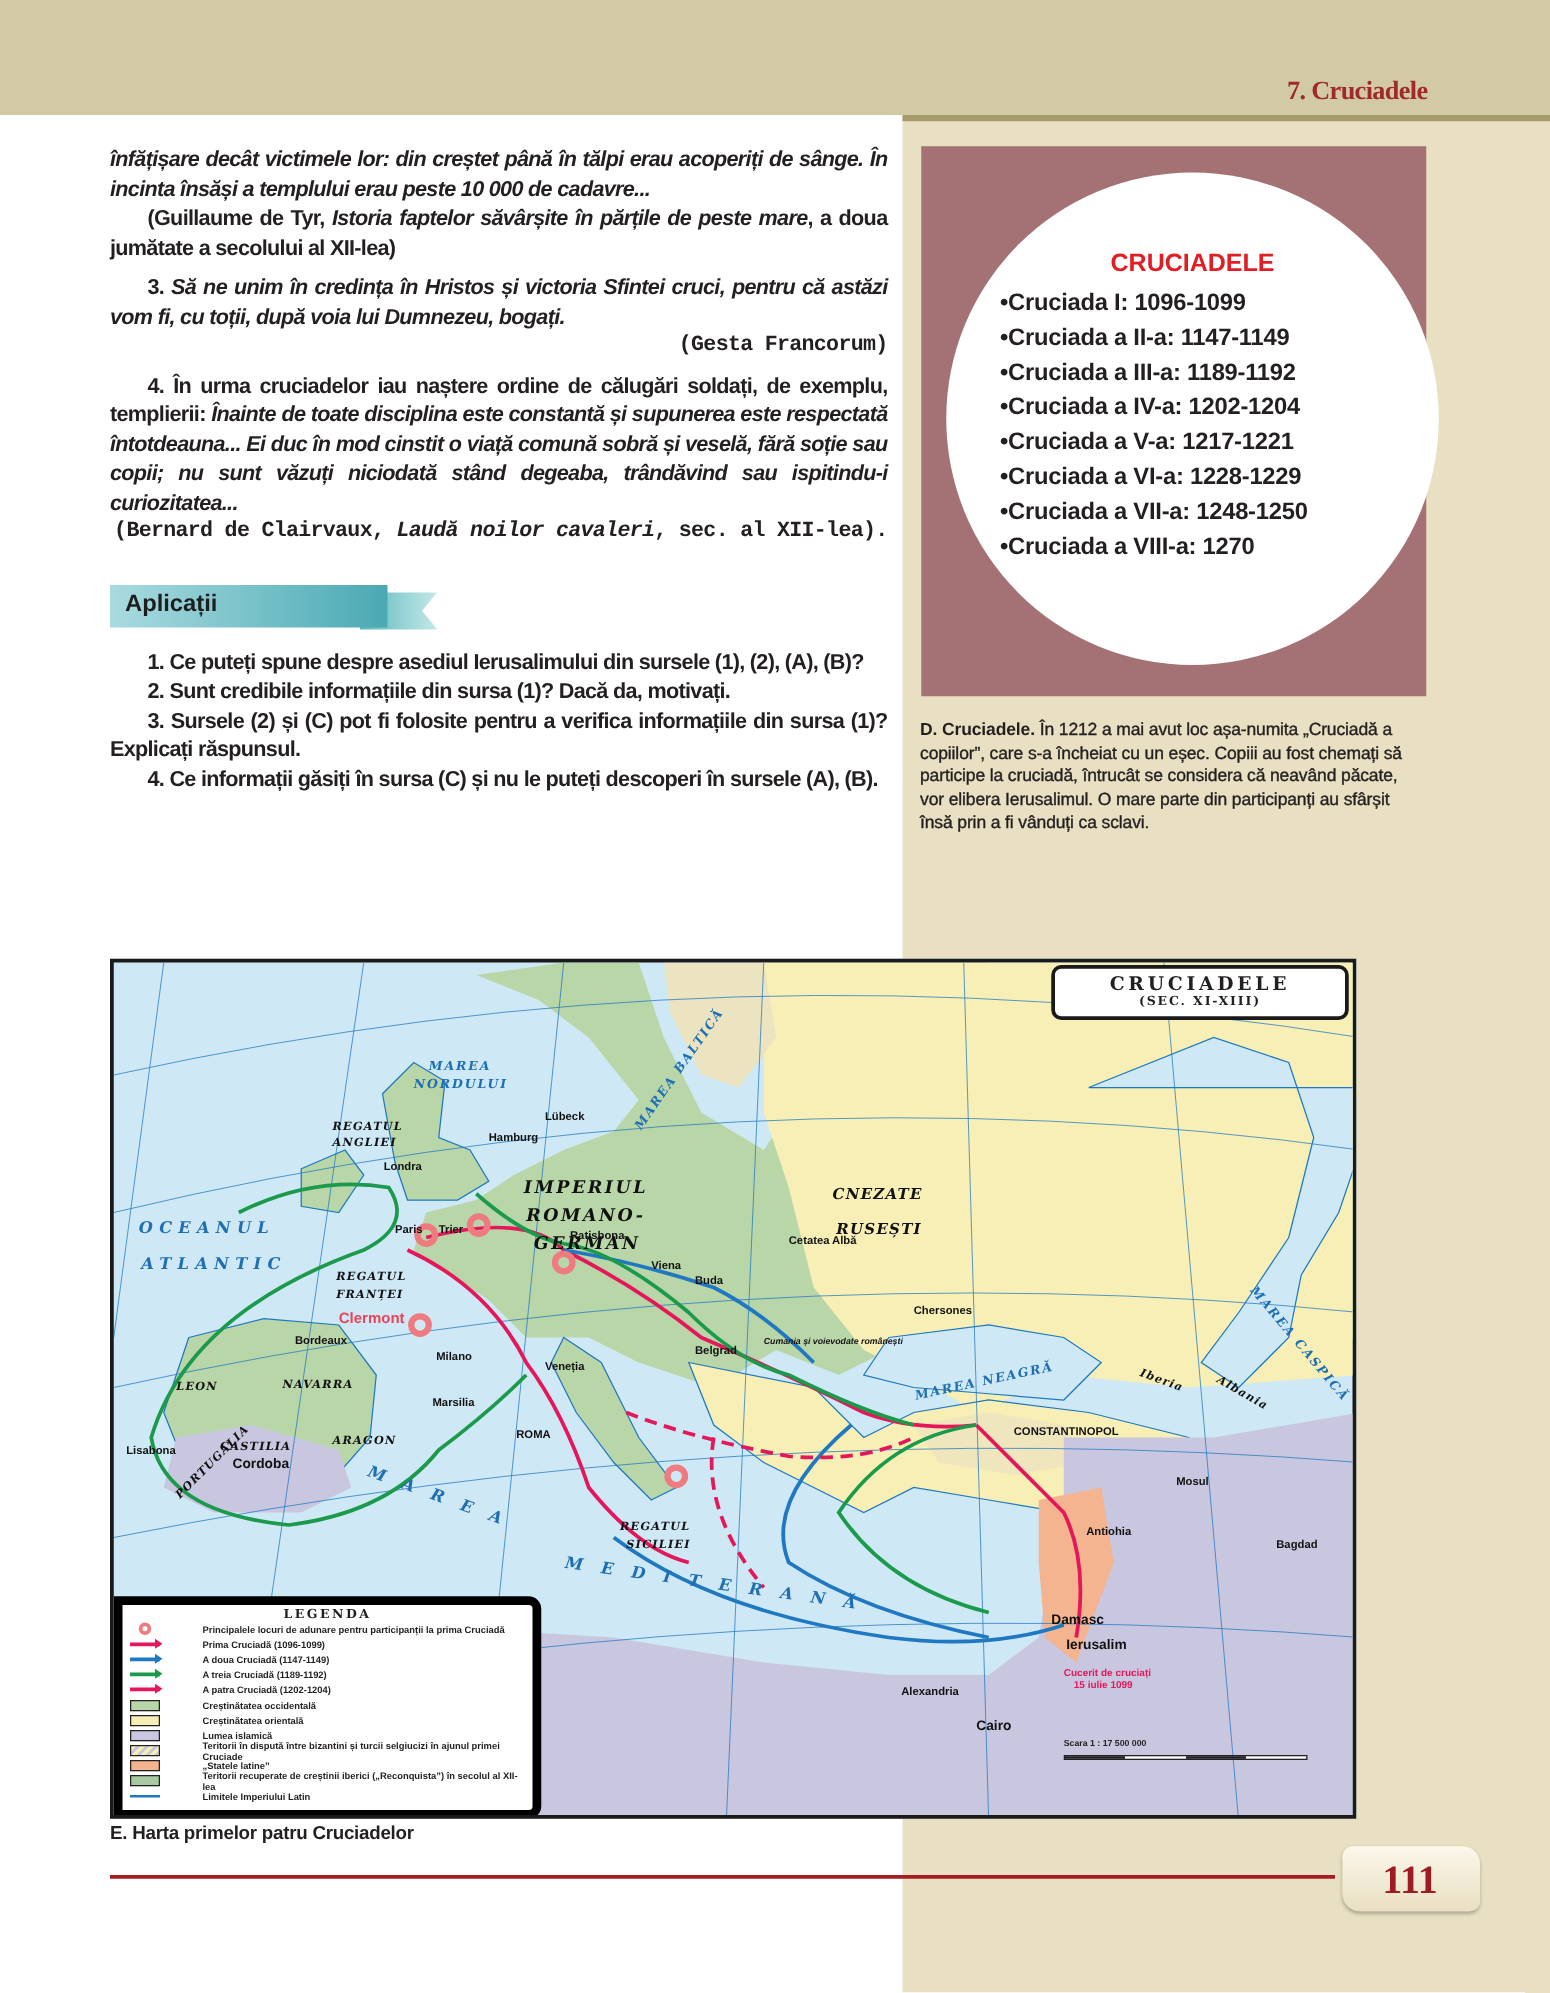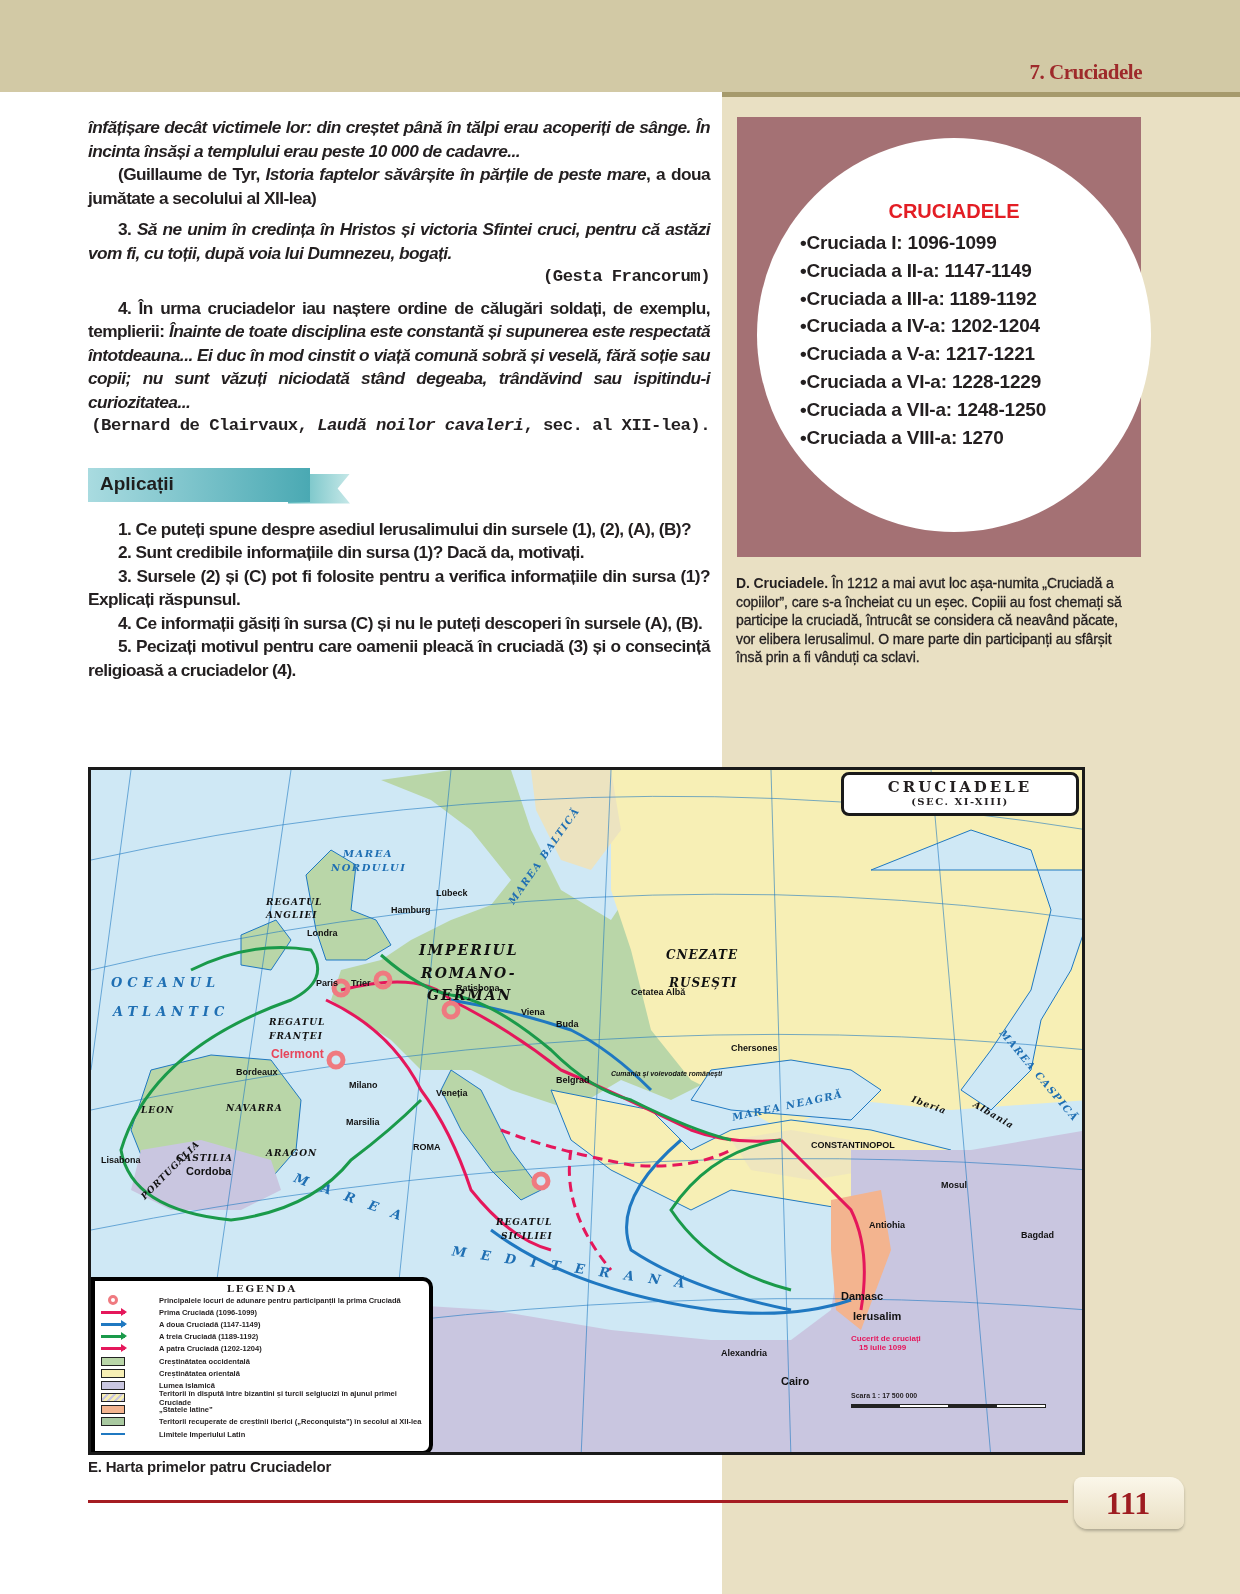--- a/index.html
+++ b/index.html
@@ -42,21 +42,21 @@
   .map-title .t1 { font-family: "DejaVu Serif", serif; font-weight: bold; font-size: 15px; letter-spacing: 3px; margin-top: 3px; }
   .map-title .t2 { font-family: "DejaVu Serif", serif; font-weight: bold; font-size: 10px; letter-spacing: 1.5px; }
   .lbl { position: absolute; font-size: 9px; font-weight: bold; color: #111; white-space: nowrap; }
   .lbl.big { font-family: "DejaVu Serif", serif; font-style: italic; font-size: 14px; letter-spacing: 2px; }
   .lbl.sea { font-family: "DejaVu Serif", serif; font-style: italic; font-size: 10px; color: #1f6fb3; letter-spacing: 1.5px; }
   .lbl.sea-big { font-family: "DejaVu Serif", serif; font-style: italic; font-size: 13px; color: #1f6fb3; letter-spacing: 5px; }
   .lbl.state { font-family: "DejaVu Serif", serif; font-style: italic; font-size: 9px; letter-spacing: 1px; }
   .lbl.red { color: #e8455a; font-size: 12px; }
   .lbl.note { color: #e5175b; font-size: 8px; text-align: center; margin-top: 11px; }
 
-  .legend { position: absolute; left: 0; top: 507px; width: 342px; height: 178px; background: #fff; border: 4px solid #000000; border-radius: 0 0 10px 0; border-top-right-radius: 10px; padding: 2px 6px; }
+  .legend { position: absolute; left: 0; top: 507px; width: 342px; height: 178px; background: #fff; border: 7px solid #000000; border-radius: 0 0 10px 0; border-top-right-radius: 10px; padding: 2px 6px; }
   .legend-title { text-align: center; font-family: "DejaVu Serif", serif; font-weight: bold; font-size: 10px; letter-spacing: 2px; }
   .legend-row { display: flex; align-items: center; height: 12.2px; font-size: 7.5px; font-weight: bold; gap: 26px; }
   .sw { width: 24px; height: 9px; margin-right: 8px; border: 1.5px solid #222; flex: none; }
   .arrow { width: 24px; height: 3px; margin-right: 8px; position: relative; flex: none; }
   .arrow::after { content: ""; position: absolute; right: -2px; top: -3px; border-left: 6px solid currentColor; border-top: 4.5px solid transparent; border-bottom: 4.5px solid transparent; }
   .ring { width: 10px; height: 10px; border-radius: 50%; border: 3px solid #ef7a80; margin: 0 15px 0 7px; flex: none; }
   .line { width: 24px; height: 2px; background: #1f78c1; margin-right: 8px; flex: none; }
 
   .scale { position: absolute; left: 760px; top: 622px; font-size: 7px; font-weight: bold; }
   .scale-bar { position: absolute; left: 760px; top: 634px; width: 195px; height: 4px; border: 1px solid #222; background: linear-gradient(90deg,#222 25%,#fff 25%,#fff 50%,#222 50%,#222 75%,#fff 75%); }
@@ -90,21 +90,20 @@
     <div class="apl-ribbon-back"></div>
     <div class="apl-ribbon"></div>
     <div class="apl-label">Aplicații</div>
   </div>
 
   <div style="height:14px"></div>
   <p class="q indent"><span class="num">1.</span><span> Ce puteți spune despre asediul Ierusalimului din sursele (1), (2), (A), (B)?</span></p>
   <p class="q indent"><span class="num">2.</span><span> Sunt credibile informațiile din sursa (1)? Dacă da, motivați.</span></p>
   <p class="q indent"><span class="num">3.</span><span> Sursele (2) și (C) pot fi folosite pentru a verifica informațiile din sursa (1)? Explicați răspunsul.</span></p>
   <p class="q indent"><span class="num">4.</span><span> Ce informații găsiți în sursa (C) și nu le puteți descoperi în sursele (A), (B).</span></p>
-  <p class="q indent"><span class="num">5.</span><span> Pecizați motivul pentru care oamenii pleacă în cruciadă (3) și o consecință religioasă a cruciadelor (4).</span></p>
 </div>
 
 <div class="box-crusades">
   <div class="circle">
     <div class="circle-title" style="top:62px;">CRUCIADELE</div>
   </div>
 </div>
 <ul class="clist">
   <li>Cruciada I: 1096-1099</li>
   <li>Cruciada a II-a: 1147-1149</li>

